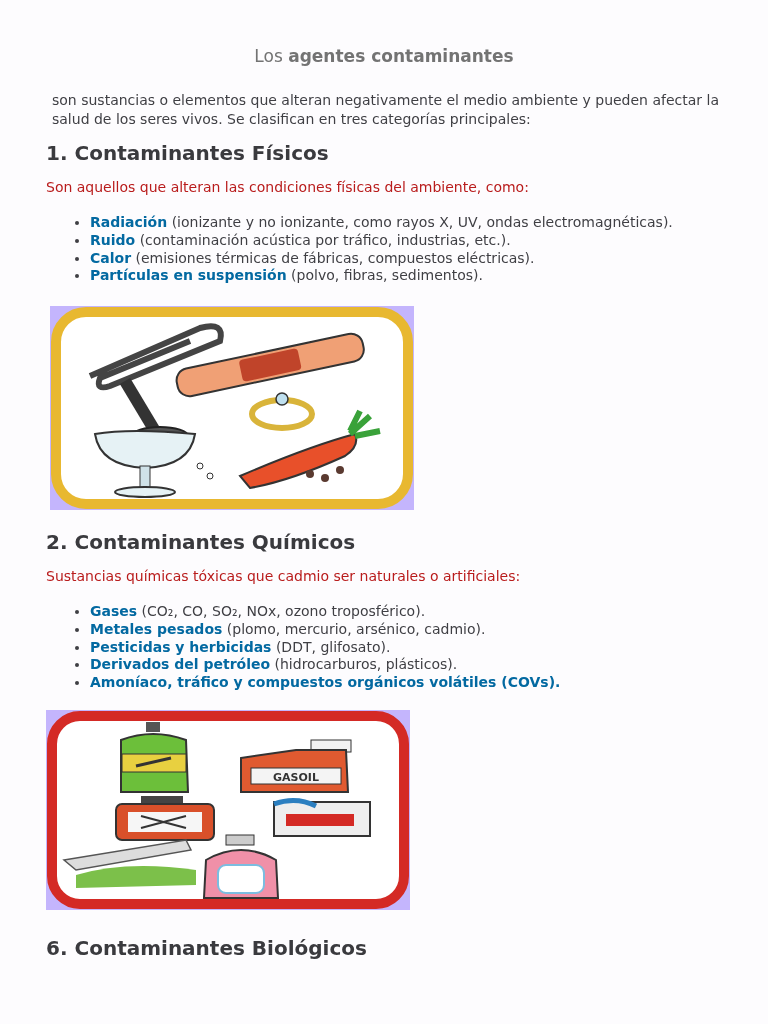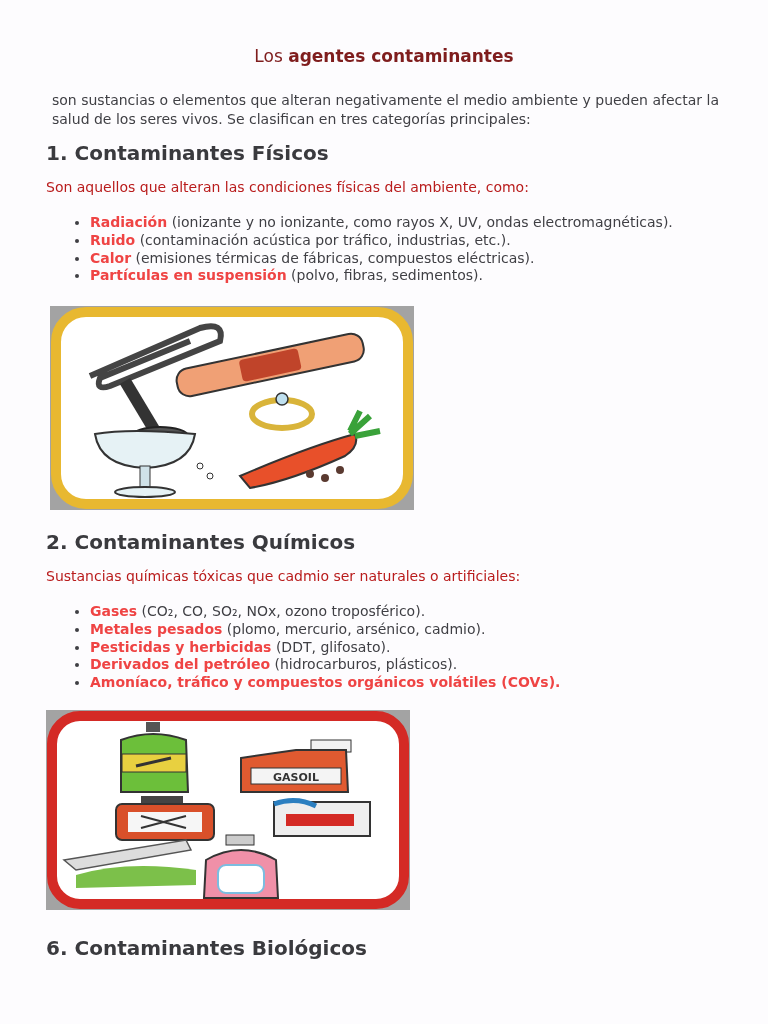--- a/index.html
+++ b/index.html
@@ -5,42 +5,42 @@
   html, body { margin: 0; padding: 0; }
   body {
     width: 768px; height: 1024px; overflow: hidden;
     background: #fdfcfe;
     font-family: "DejaVu Sans", sans-serif;
     color: #3c3c40;
     position: relative;
   }
   .title {
     position: absolute; left: 0; top: 46px; width: 768px;
-    text-align: center; font-size: 17px; color: #7f1d1d;
+    text-align: center; font-size: 17px; color: #737373;
   }
   .title b { font-weight: bold; }
   .intro {
     position: absolute; left: 46px; top: 85px; width: 690px;
     font-size: 14px; line-height: 19px; color: #3f3f44;
   }
   h2 {
     position: absolute; left: 46px; margin: 0;
     font-size: 20px; font-weight: bold; color: #3a3a3e;
   }
   .lead {
     position: absolute; left: 46px; font-size: 14px; color: #b91c1c;
   }
   ul {
     position: absolute; left: 46px; margin: 0; padding: 0 0 0 44px;
     font-size: 14px; line-height: 17.8px; color: #3f3f44;
   }
   ul li { padding-left: 0; }
-  ul li b { color: #ef4444; }
+  ul li b { color: #0369a1; }
   .figure {
-    position: absolute; background: #a3a3a3;
+    position: absolute; background: #c4b5fd;
   }
 </style>
 </head>
 <body>
 
 <div class="title"><span>Los </span><b>agentes contaminantes</b></div>
 
 <p class="intro" style="margin:6px">son sustancias o elementos que alteran negativamente el medio ambiente y pueden afectar la salud de los seres vivos. Se clasifican en tres categorías principales:</p>
 
 <h2 style="top:141px">1. Contaminantes Físicos</h2>

